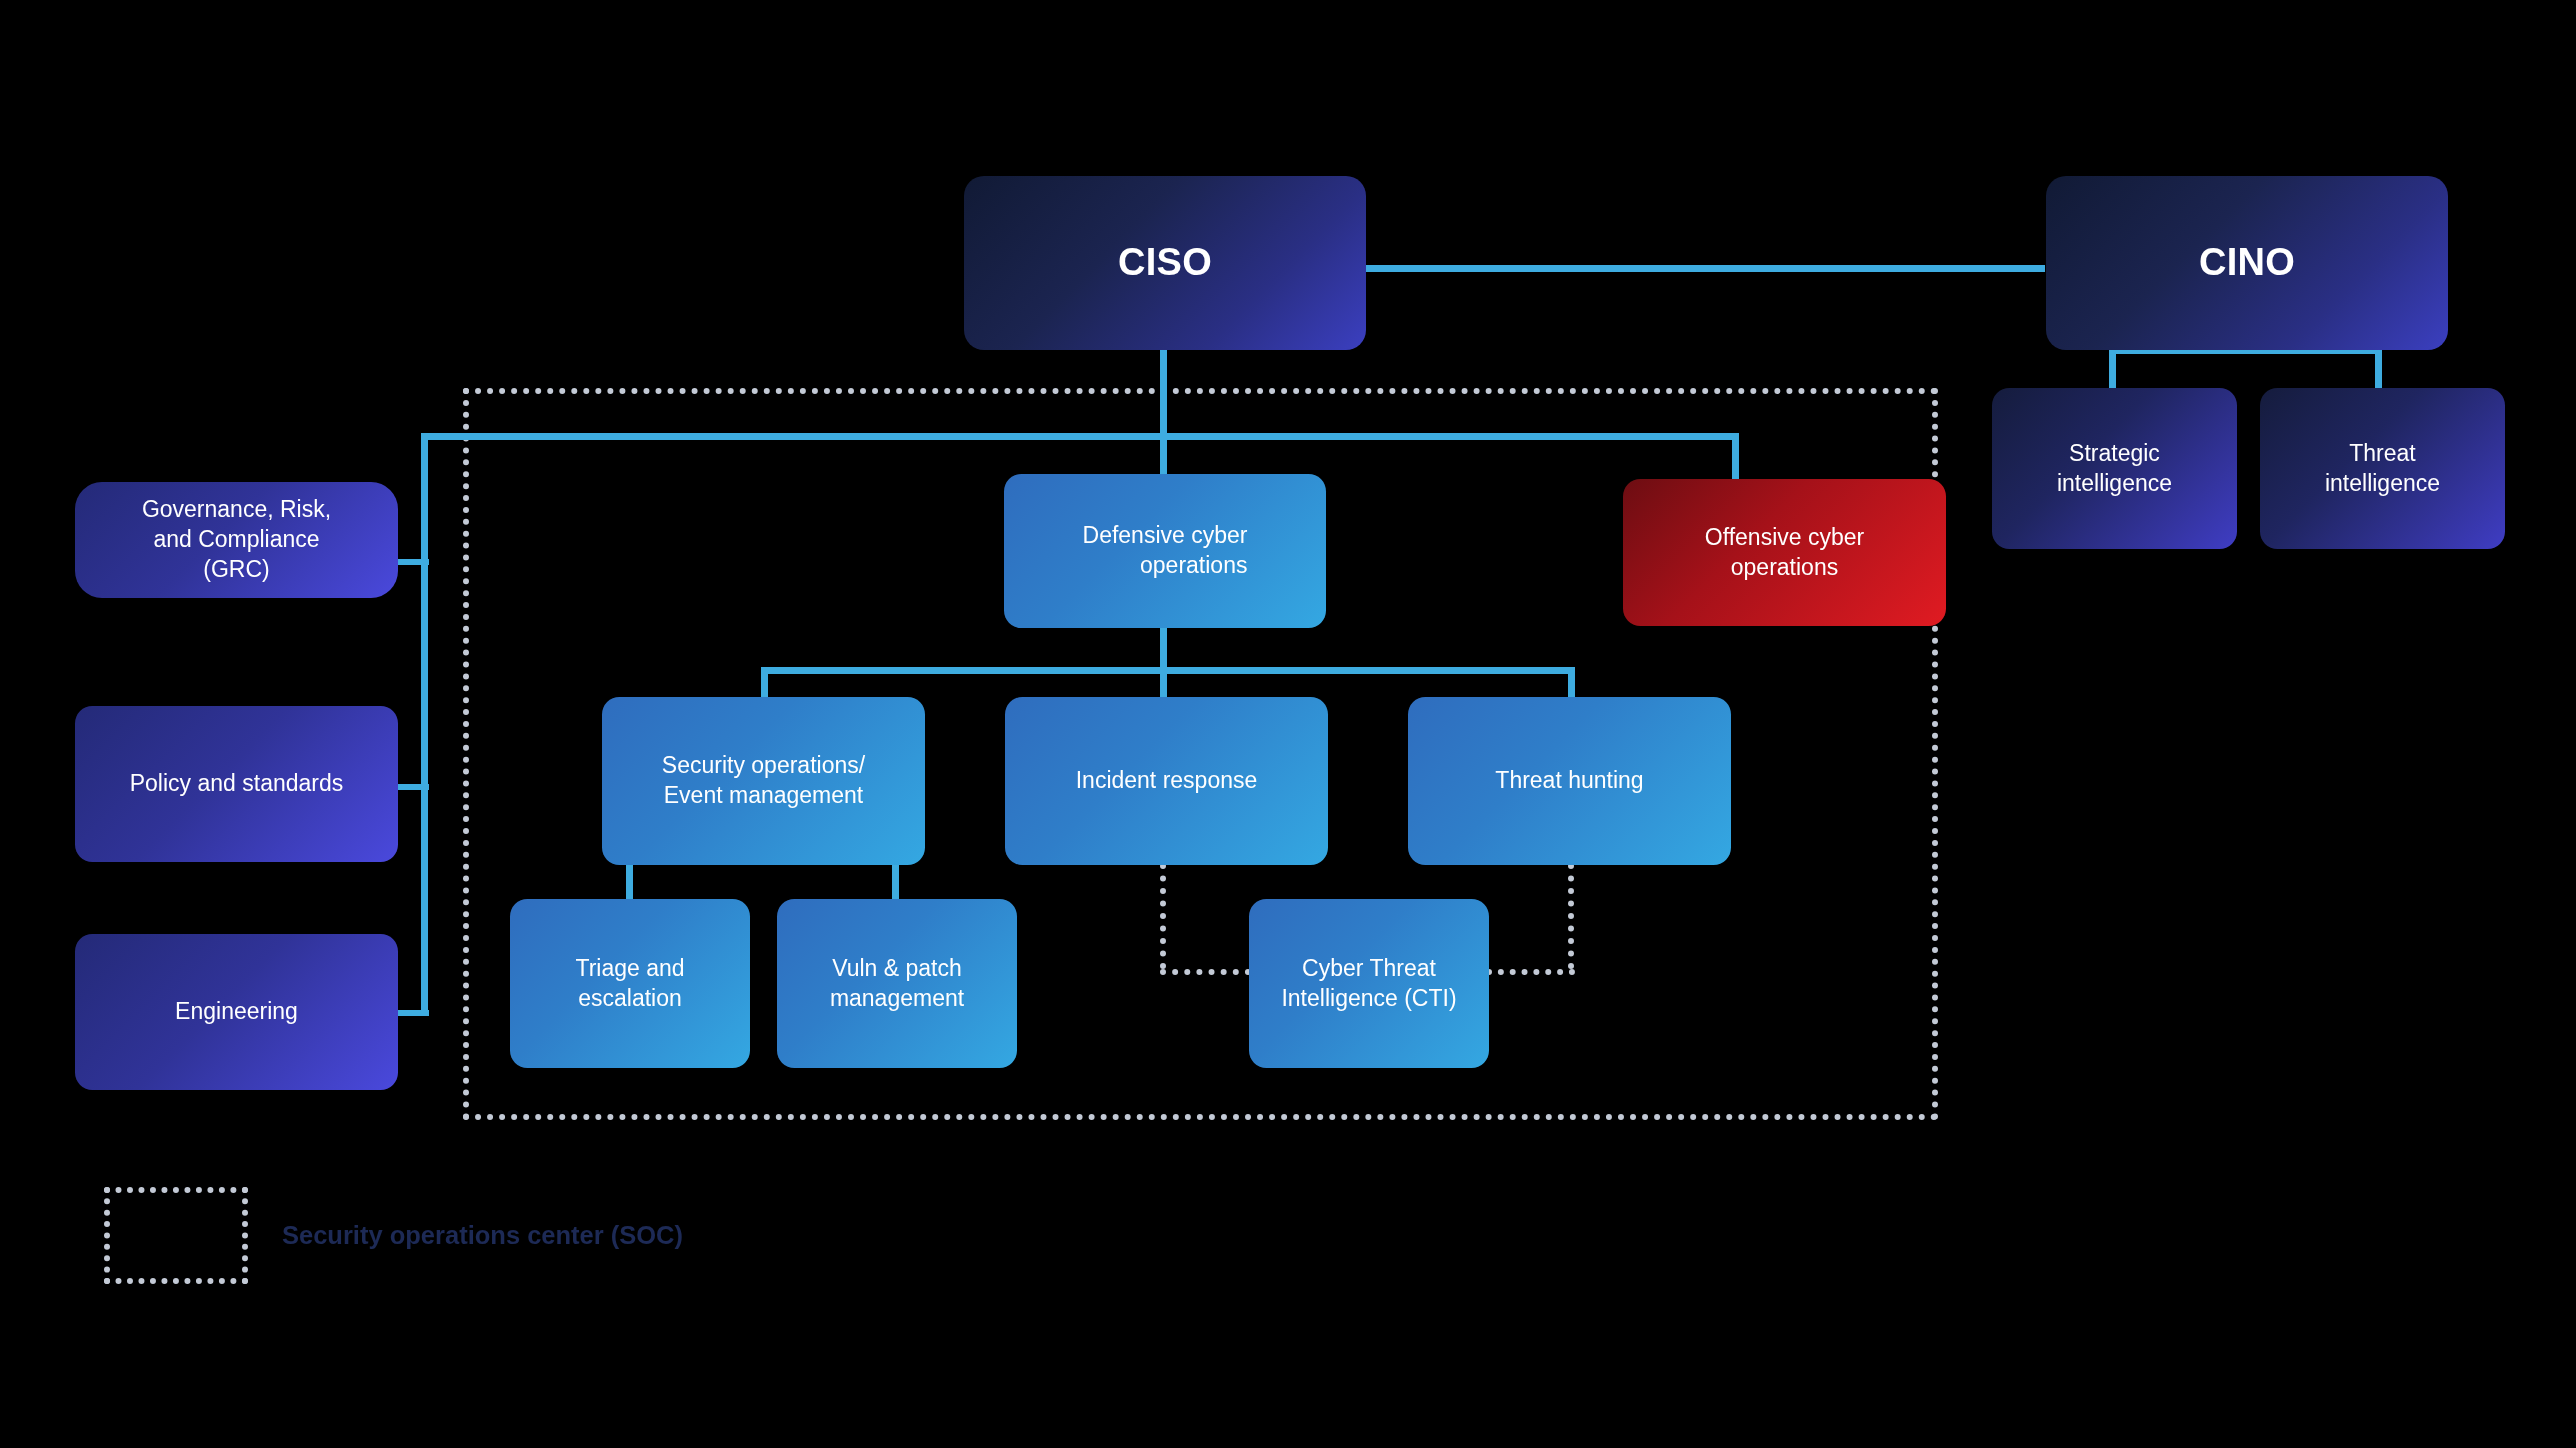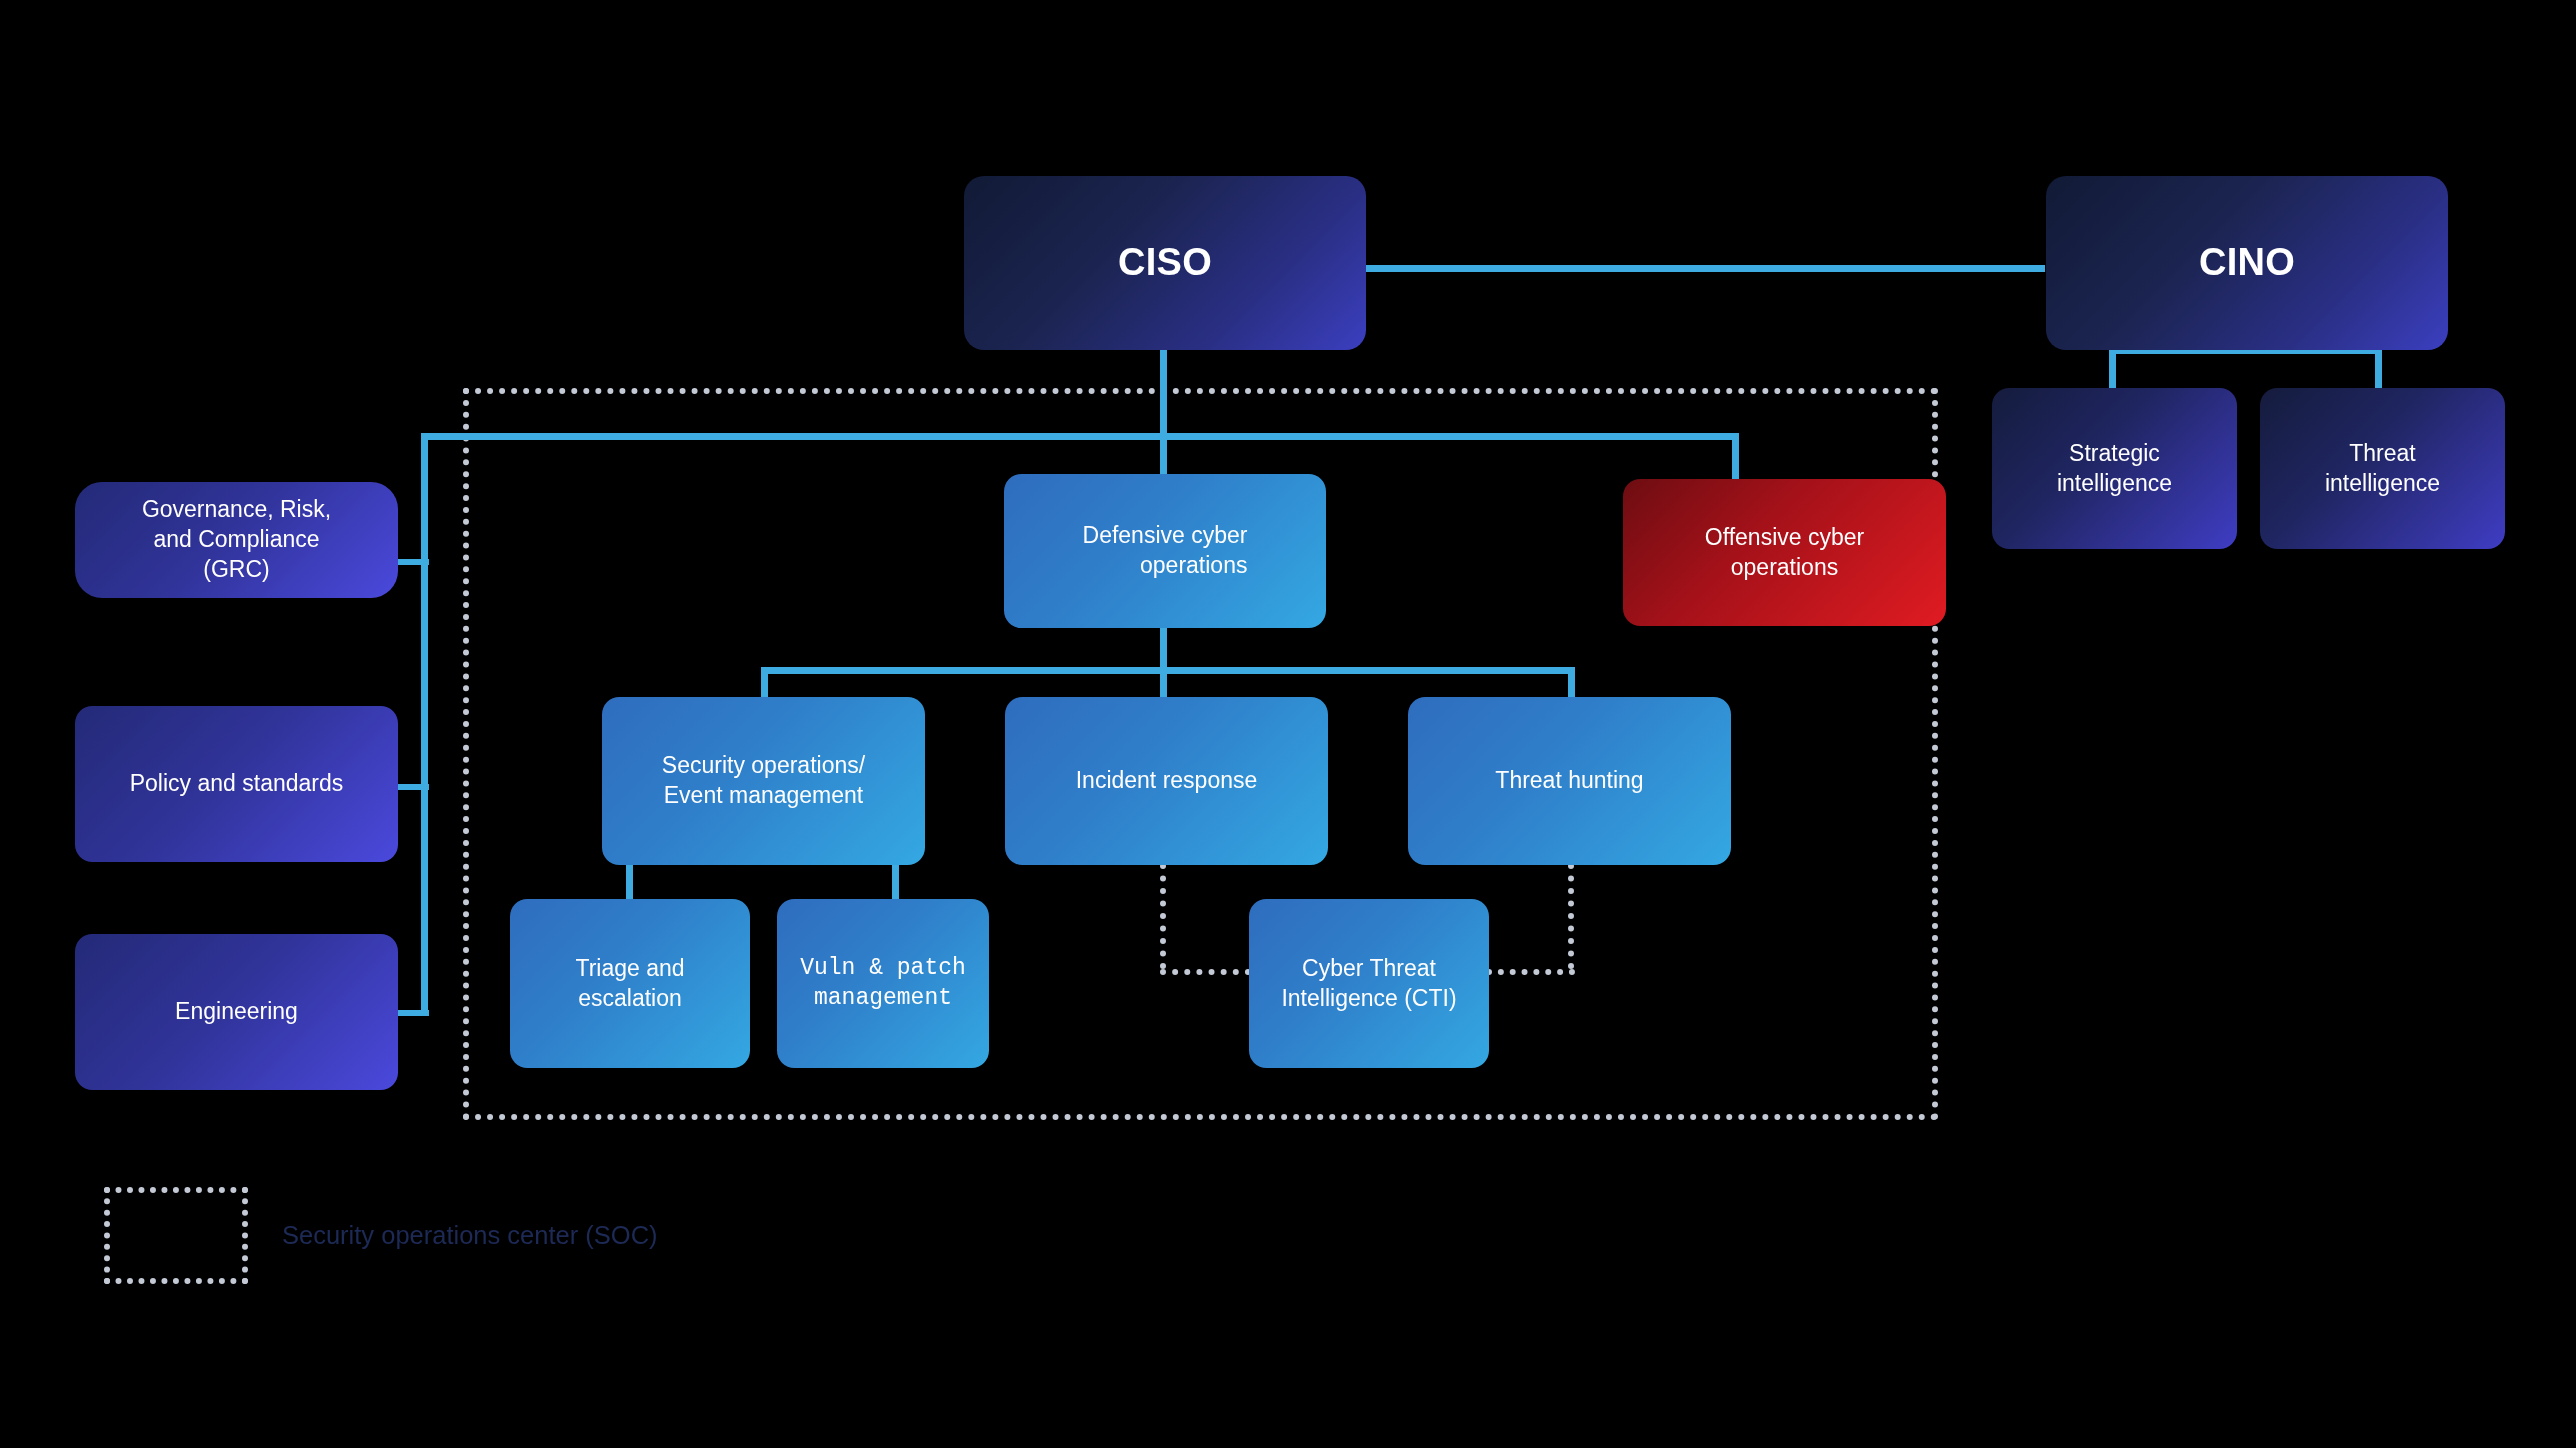--- a/index.html
+++ b/index.html
@@ -188,39 +188,39 @@
 
   <div class="node blue" style="left:1408px; top:697px; width:323px; height:168px;">
     <span class="lbl">Threat hunting</span>
   </div>
 
   <div class="node blue" style="left:510px; top:899px; width:240px; height:169px;">
     <span class="lbl">Triage and
 escalation</span>
   </div>
 
-  <div class="node blue" style="left:777px; top:899px; width:212px; height:169px;font-family:Liberation Mono, monospace;">
+  <div class="node blue" style="left:777px; top:899px; width:240px; height:169px;">
     <span class="lbl">Vuln &amp; patch
 management</span>
   </div>
 
   <div class="node blue" style="left:1249px; top:899px; width:240px; height:169px;padding-left:12px;">
     <span class="lbl">Cyber Threat
 Intelligence (CTI)</span>
   </div>
 
   <div class="node intel" style="left:1992px; top:388px; width:245px; height:161px;">
     <span class="lbl">Strategic
 intelligence</span>
   </div>
 
   <div class="node intel" style="left:2260px; top:388px; width:245px; height:161px;">
     <span class="lbl">Threat
 intelligence</span>
   </div>
 
-  <div id="legend" style="left:104px; top:1187px;">
+  <div id="legend" style="left:104px; top:1187px;font-weight:bold;">
     <div id="legend-swatch"></div>
     <div id="legend-label">Security operations center (SOC)</div>
   </div>
 
 </div>
 
 
 </body></html>

